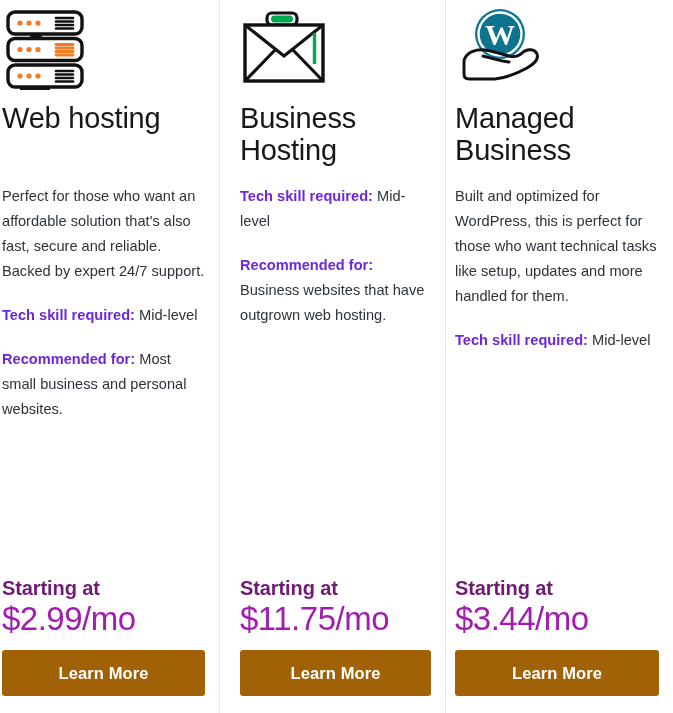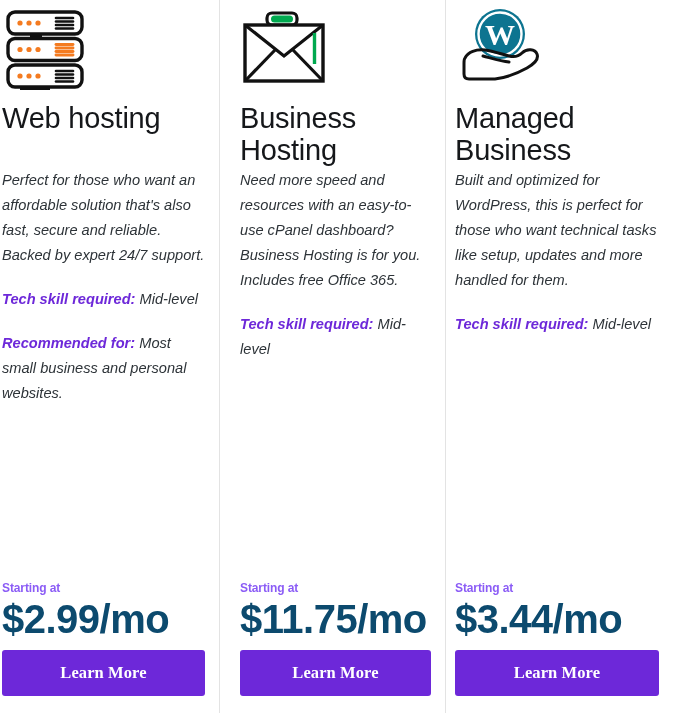--- a/index.html
+++ b/index.html
@@ -53,60 +53,59 @@
     line-height: 32px;
     font-weight: 300;
     color: #15171a;
     letter-spacing: -0.2px;
     margin-top: 2px;
     min-height: 64px;
   }
 
   
   .plan-body {
-    margin-top: 2px;
+    margin-top: 18px;
     flex: 1 1 auto;
-    font-style: italic;
   }
   .para {
     font-size: 14.6px;
     line-height: 25px;
     color: #2d3338;
     margin-bottom: 19px;
     letter-spacing: 0.01px;
   }
   .para:last-child { margin-bottom: 0; }
   .para .lbl { font-weight: bold; color: #6d28d9; }
 
   
   .price-block { margin-bottom: 10px; }
   .starting {
-    font-size: 12px;
+    font-size: 20px;
     line-height: 20px;
     font-weight: 600;
-    color: #8b5cf6;
+    color: #701a75;
     letter-spacing: -0.1px;
   }
   .price {
-    font-size: 40px;
+    font-size: 33px;
     line-height: 42px;
-    font-weight: 700;
-    color: #0c4a6e;
+    font-weight: 400;
+    color: #a21caf;
     letter-spacing: -0.5px;
   }
 
   
   .cta {
     display: block;
     width: 100%;
-    background: #6d28d9;
+    background: #a16207;
     color: #ffffff;
     border: none;
     border-radius: 3px;
-    font-family: Liberation Serif, serif;
+    font-family: Liberation Sans, sans-serif;
     font-size: 16.5px;
     font-weight: bold;
     letter-spacing: 0.1px;
     height: 46px;
     line-height: 46px;
     text-align: center;
     cursor: pointer;
     margin-bottom: 17px;
   }
 </style>
@@ -176,22 +175,22 @@
         <rect x="31" y="9.5" width="22" height="7" rx="3.5" fill="#00a94f"></rect>
         <rect x="5" y="19" width="78" height="56" fill="#ffffff" stroke="#111111" stroke-width="3.4"></rect>
         <path d="M5 19 L44 50 L83 19" fill="none" stroke="#111111" stroke-width="3.2"></path>
         <path d="M5 75 L35 44" fill="none" stroke="#111111" stroke-width="3.2"></path>
         <path d="M83 75 L53 44" fill="none" stroke="#111111" stroke-width="3.2"></path>
         <line x1="74.5" y1="27" x2="74.5" y2="58" stroke="#00a94f" stroke-width="3.4"></line>
       </svg>
     </div>
     <div class="plan-title">Business Hosting</div>
     <div class="plan-body">
-      <p class="para">Need more speed and resources with an easy-to-use cPanel dashboard? Business Hosting is for you. Includes free Office 365.</p>
       <p class="para"><span class="lbl">Tech skill required:</span><span> Mid-level</span></p>
+      <p class="para"><span class="lbl">Recommended for:</span><span> Business websites that have outgrown web hosting.</span></p>
     </div>
     <div class="price-block">
       <div class="starting">Starting at</div>
       <div class="price">$11.75/mo</div>
     </div>
     <button class="cta">Learn More</button>
   </div>
 
   <div class="plan col3">
     <div class="icon-wrap">

